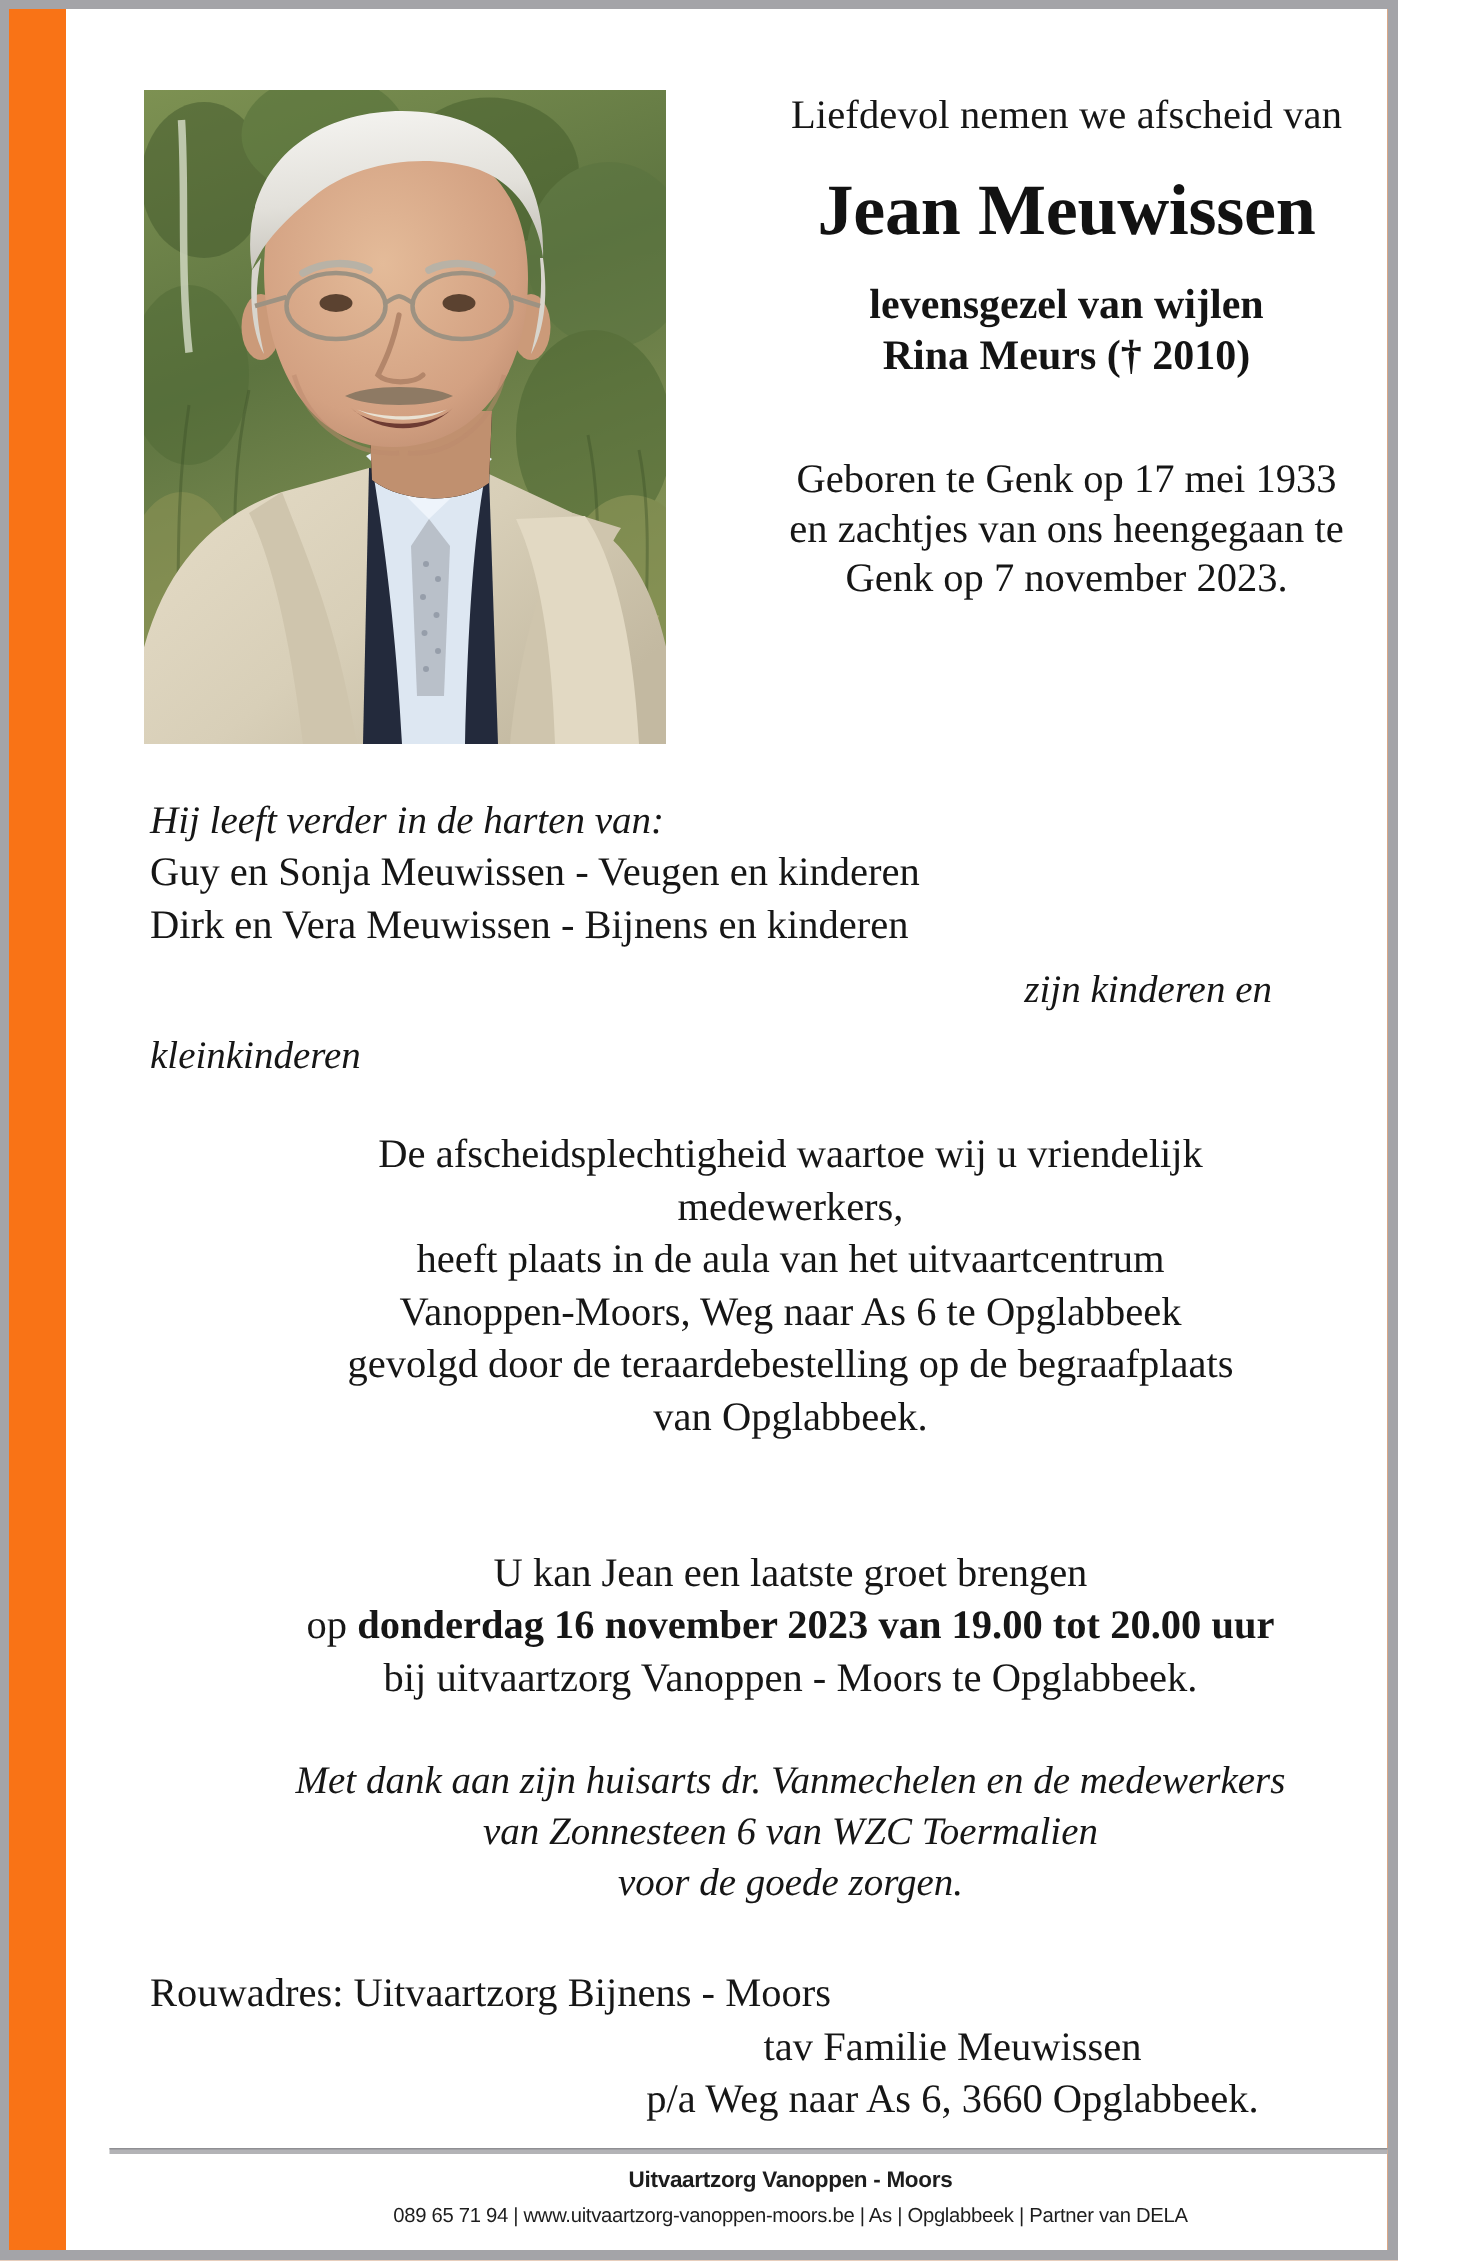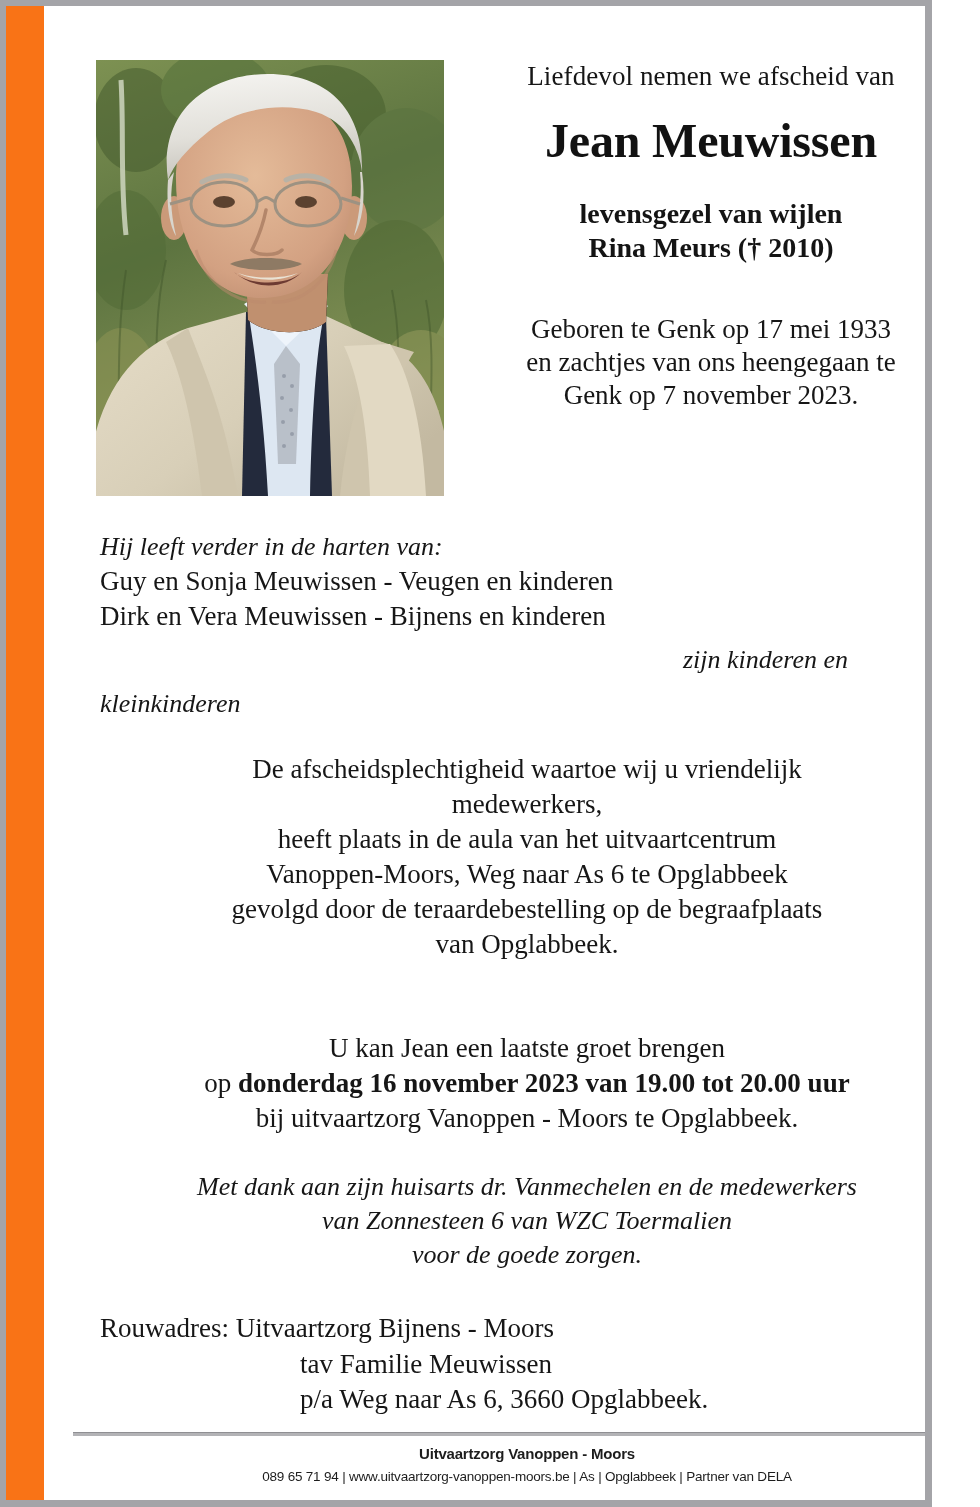--- a/index.html
+++ b/index.html
@@ -63,21 +63,21 @@
   }
   .name {
     margin-top: 24px;
     font-size: 48px;
     font-weight: bold;
     line-height: 1.05;
     color: #121212;
     letter-spacing: -0.2px;
   }
   .partner {
-    margin-top: 30px;
+    margin-top: 20px;
     font-size: 28px;
     font-weight: bold;
     line-height: 1.22;
     color: #141414;
   }
   .dates {
     margin-top: 48px;
     font-size: 27px;
     line-height: 1.22;
     color: #161616;
@@ -137,21 +137,21 @@
     position: absolute;
     left: 56px;
     top: 1305px;
     width: 870px;
     font-size: 27px;
     line-height: 1.32;
     color: #161616;
   }
   .address .l1 { text-align: left; }
   .address .l2,
-  .address .l3 { text-align: left; padding-left: 200px; }
+  .address .l3 { text-align: center; padding-left: 200px; }
 
   
   .divider {
     position: absolute;
     left: 29px;
     top: 1426px;
     width: 910px;
     height: 3px;
     background: #b3b3b6;
     border-top: 1px solid #8f8f93;

